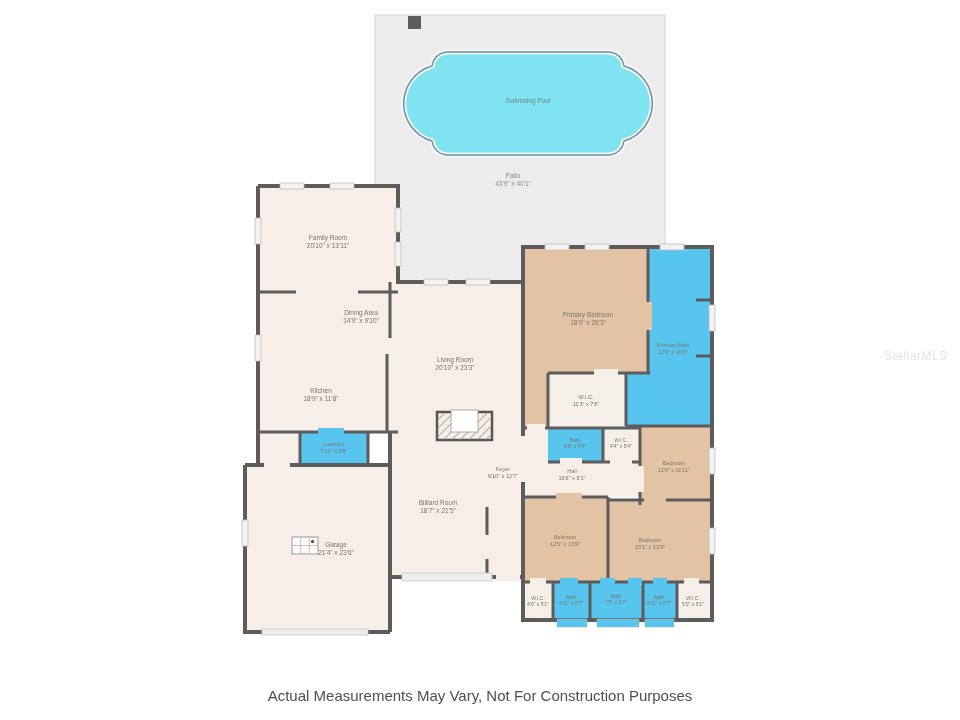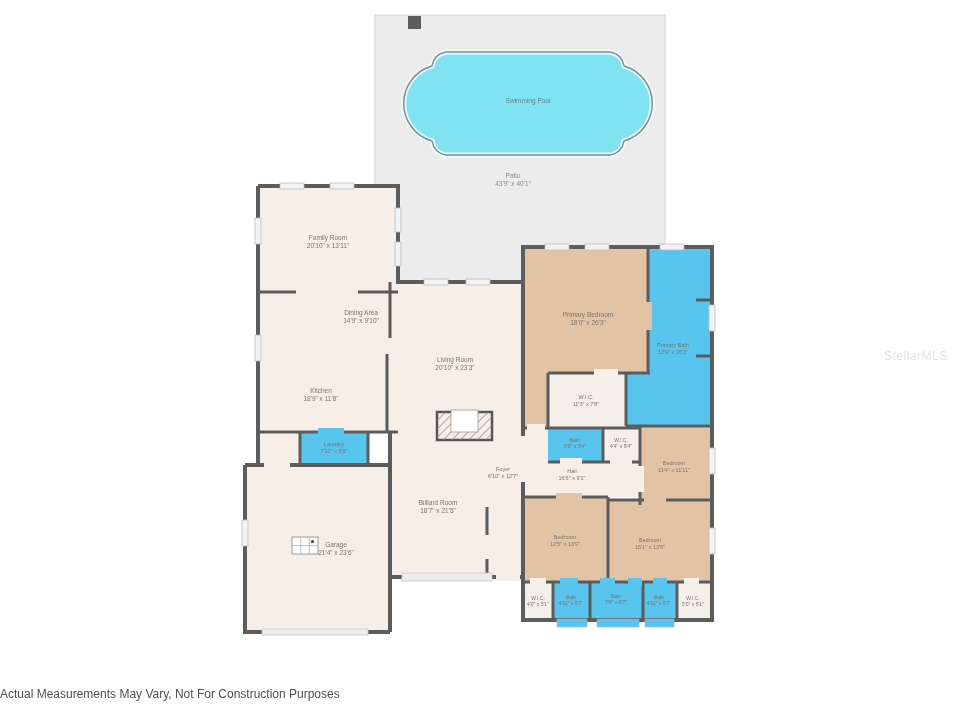--- a/index.html
+++ b/index.html
@@ -15,22 +15,22 @@
     white-space:nowrap;pointer-events:none;
   }
   .lbl.sm{font-size:5.5px;}
   .lbl.xs{font-size:5px;line-height:1.25;}
   .lbl.pool{color:#69808a;}
   #watermark{
     position:absolute;left:884px;top:349px;font-size:12px;color:#e4e4e4;
     letter-spacing:0.5px;
   }
   #disclaimer{
-    position:absolute;left:0;right:0;top:687px;
-    font-size:12px;color:#4f4f4f;
+    position:absolute;left:0;right:0;top:687px;text-align:center;
+    font-size:15px;color:#4f4f4f;
   }
 </style>
 </head>
 <body>
 
 <div id="canvas">
 
 <svg id="plan-svg" width="960" height="720" viewBox="0 0 960 720">
   <defs>
     <pattern id="hatch" width="6" height="6" patternUnits="userSpaceOnUse" patternTransform="rotate(45)">

